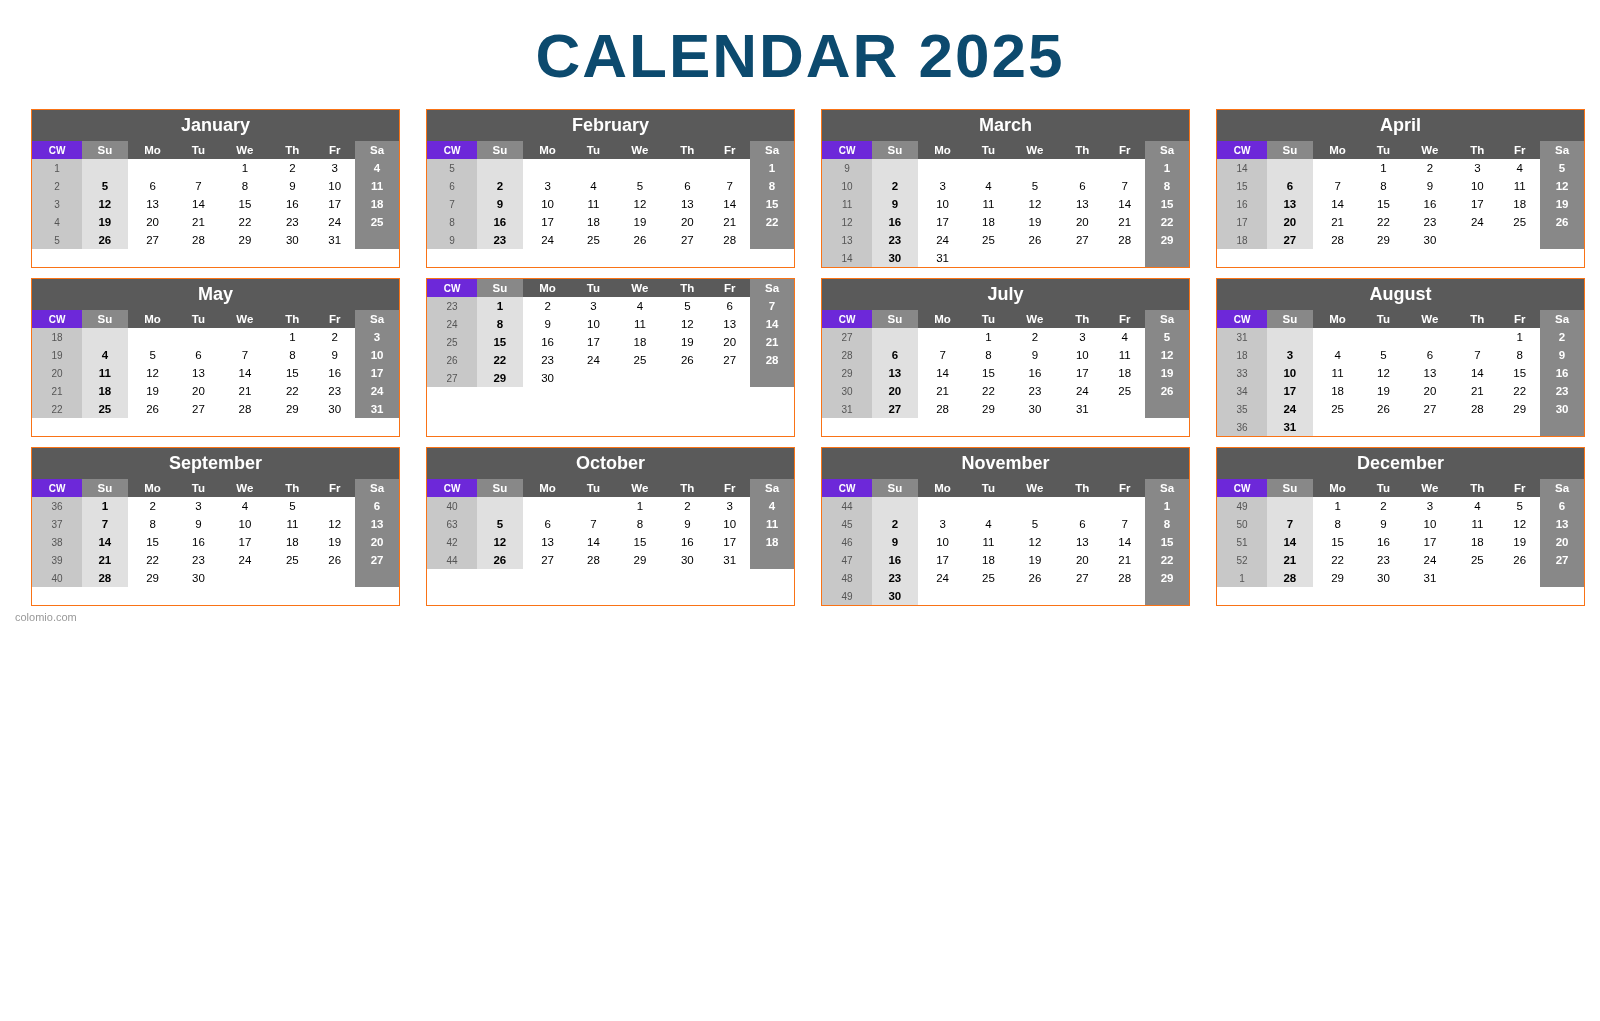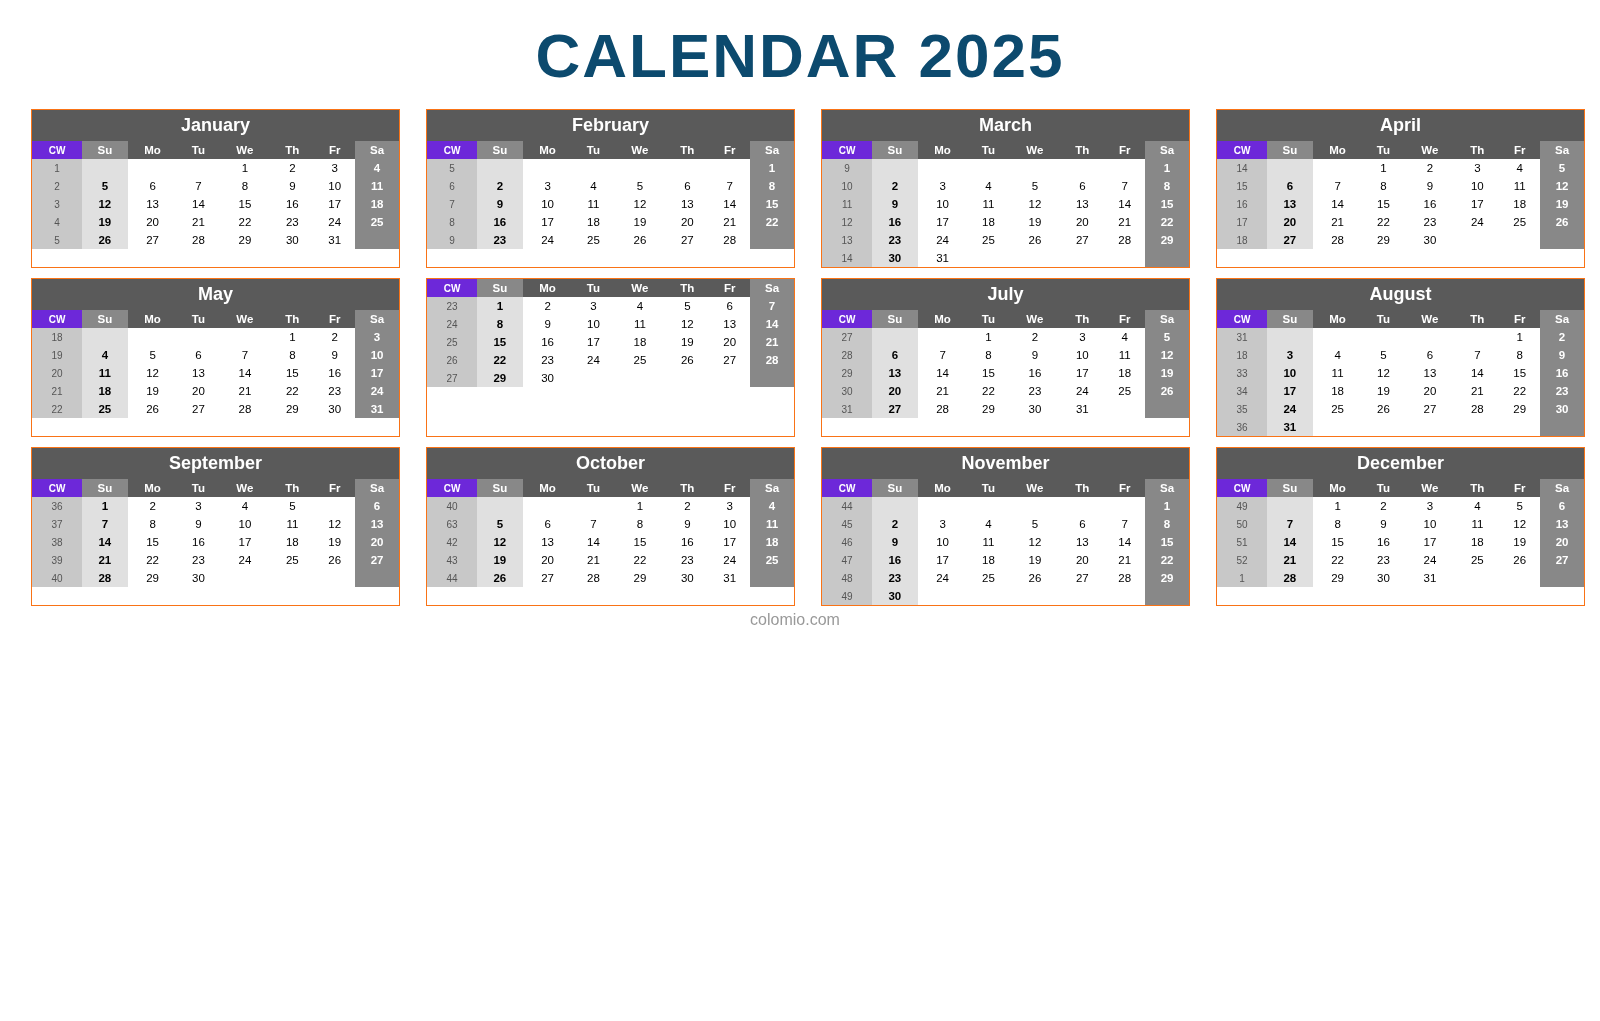--- a/index.html
+++ b/index.html
@@ -73,22 +73,22 @@
     .month-table tbody tr td.su-cell {
       background: #e0e0e0;
       font-weight: bold;
     }
     .month-table tbody tr td.sa-cell {
       background: #888;
       color: #fff;
       font-weight: bold;
     }
     .footer-text {
-      text-align: center;
-      font-size: 16px;
+      text-align: left;
+      font-size: 11px;
       color: #999;
       padding: 5px 10px 0 0;
     }
   </style>
 </head>
 <body>
 
 <h1 class="main-title">CALENDAR 2025</h1>
 
 <div class="calendar-grid" id="calendar-container">
@@ -772,30 +772,20 @@
             <td class="cw-cell">42</td>
             <td class="su-cell">12</td>
             <td>13</td>
             <td>14</td>
             <td>15</td>
             <td>16</td>
             <td>17</td>
             <td class="sa-cell">18</td>
           </tr>
           <tr>
-            <td class="cw-cell">43</td>
-            <td class="su-cell">19</td>
-            <td>20</td>
-            <td>21</td>
-            <td>22</td>
-            <td>23</td>
-            <td>24</td>
-            <td class="sa-cell">25</td>
-          </tr>
-          <tr>
             <td class="cw-cell">44</td>
             <td class="su-cell">26</td>
             <td>27</td>
             <td>28</td>
             <td>29</td>
             <td>30</td>
             <td>31</td>
             <td class="sa-cell"></td>
           </tr>
         </tbody>

